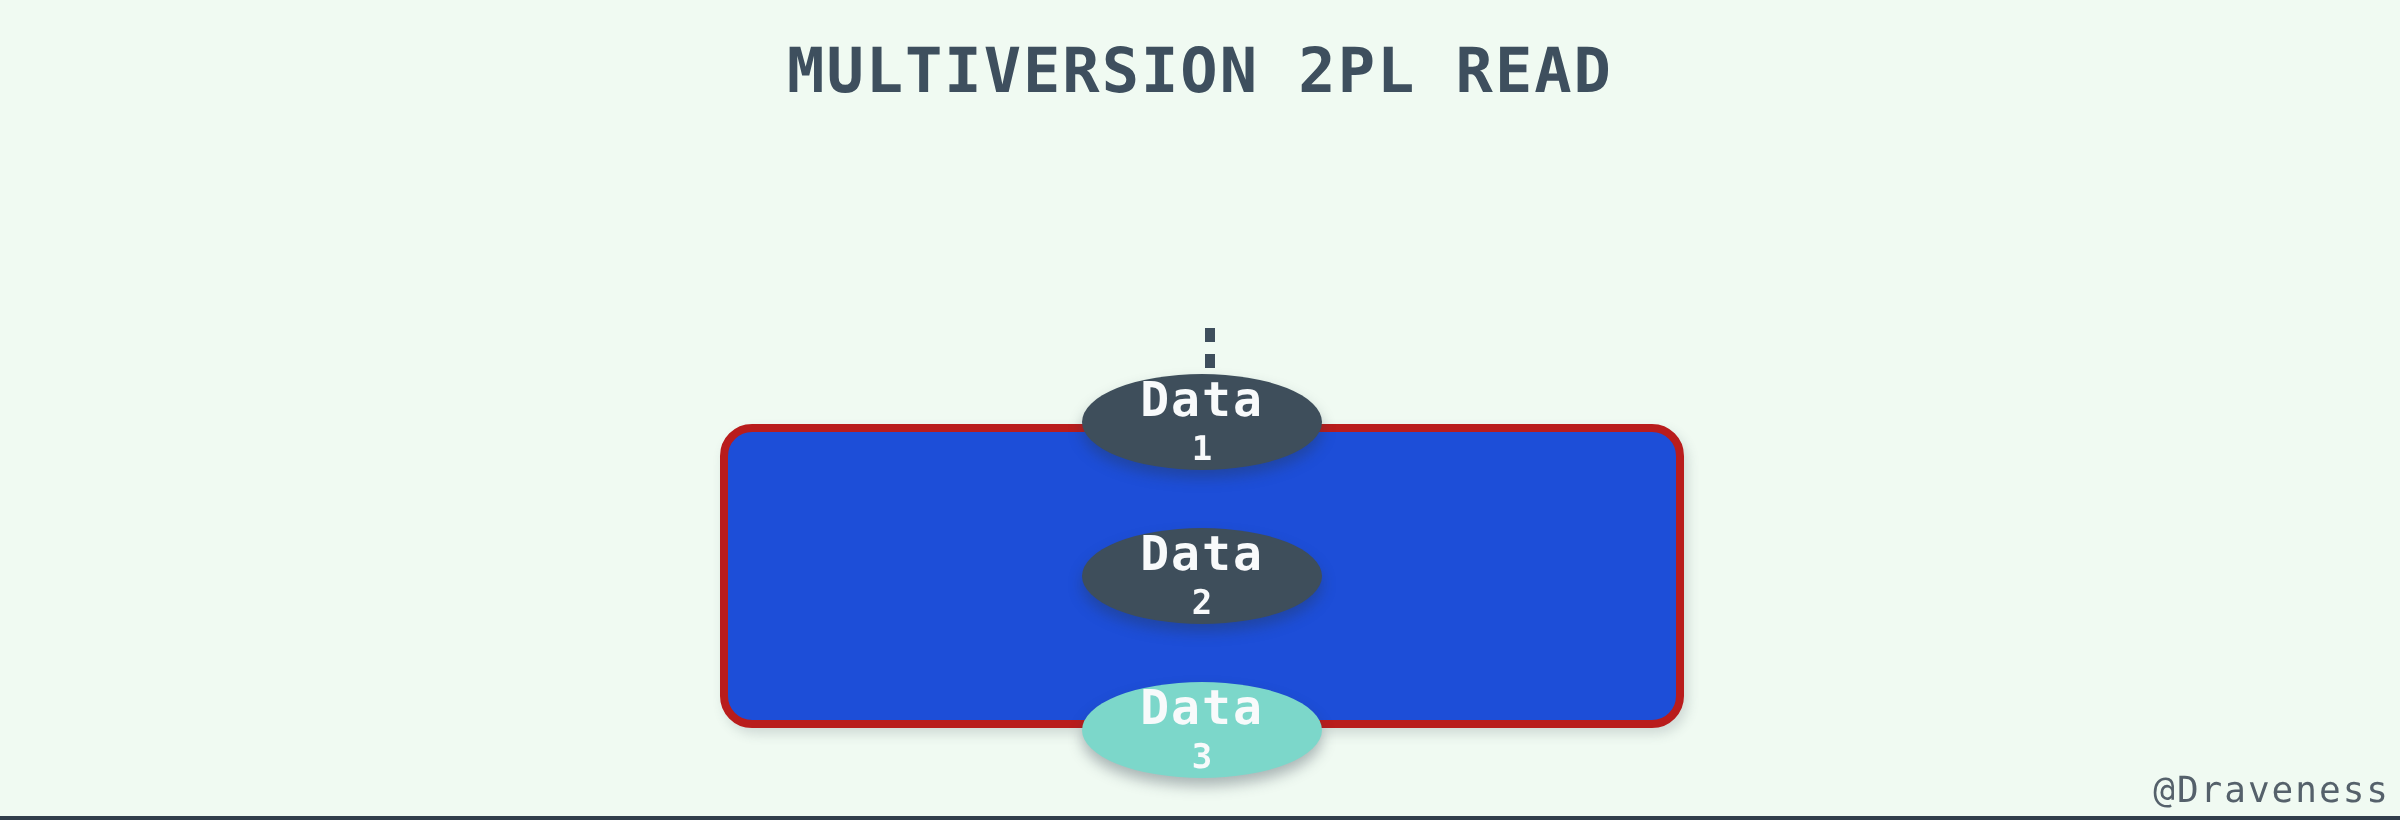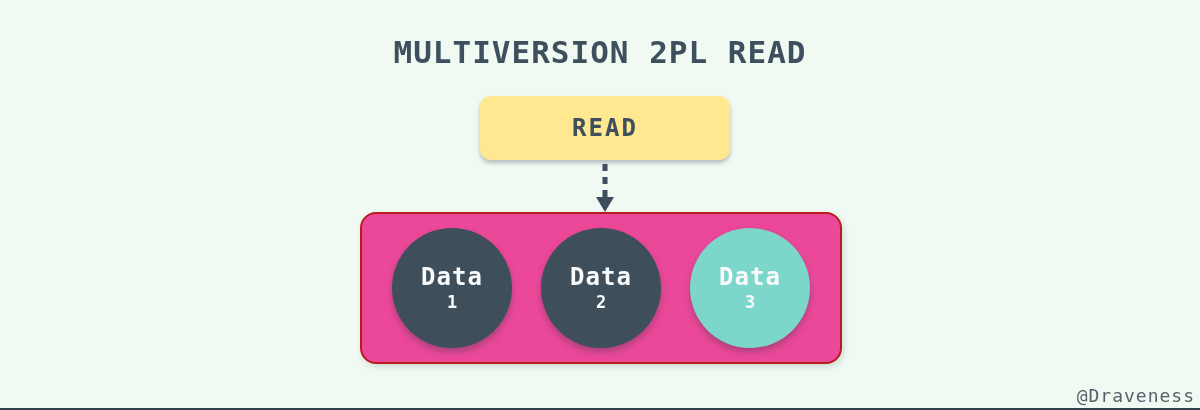--- a/index.html
+++ b/index.html
@@ -7,21 +7,21 @@
   body {
     font-family: "DejaVu Sans Mono", "Liberation Mono", monospace;
     background: #f0faf2;
     position: relative;
     overflow: hidden;
   }
   .canvas { position: absolute; inset: 0; }
 
   .title {
     position: absolute;
-    top: 36px; left: 0; right: 0;
+    top: 20px; left: 0; right: 0;
     text-align: center;
     font-size: 31px;
     line-height: 32px;
     font-weight: bold;
     color: #3e4f5e;
     letter-spacing: 1px;
   }
 
   .read-box {
     position: absolute;
@@ -42,28 +42,29 @@
   .arrow {
     position: absolute;
     left: 594px; top: 163px;
     color: #3e4e5c;
   }
 
   .store {
     position: absolute;
     left: 360px; top: 212px;
     width: 482px; height: 152px;
-    background: #ec4899;
-    border: 2px solid #b91c1c;
+    background: #1d4ed8;
+    border: 4px solid #b91c1c;
     border-radius: 16px;
     box-shadow: 2px 3px 6px rgba(60, 75, 88, 0.18);
     display: flex;
     align-items: center;
     justify-content: center;
     gap: 29px;
+    flex-direction: column;
   }
 
   .circle {
     width: 120px; height: 120px;
     border-radius: 50%;
     display: flex;
     flex-direction: column;
     align-items: center;
     justify-content: center;
     box-shadow: 0 4px 7px rgba(40, 55, 68, 0.35);
@@ -98,23 +99,20 @@
     background: #313e4b;
   }
 </style>
 </head>
 <body>
 
 <div class="canvas">
 
   <h1 class="title">MULTIVERSION 2PL READ</h1>
 
-  <div class="read-box">
-    <span>READ</span>
-  </div>
 
   <svg class="arrow" width="22" height="50" viewBox="0 0 22 50" aria-hidden="true">
     <line x1="11" y1="1" x2="11" y2="34" stroke="currentColor" stroke-width="5" stroke-dasharray="7 6"></line>
     <polygon points="2,34 20,34 11,49" fill="currentColor"></polygon>
   </svg>
 
   <div class="store">
 
     <div class="circle" style="background-color: rgb(62, 78, 91);">
       <span class="circle-label">Data</span>

